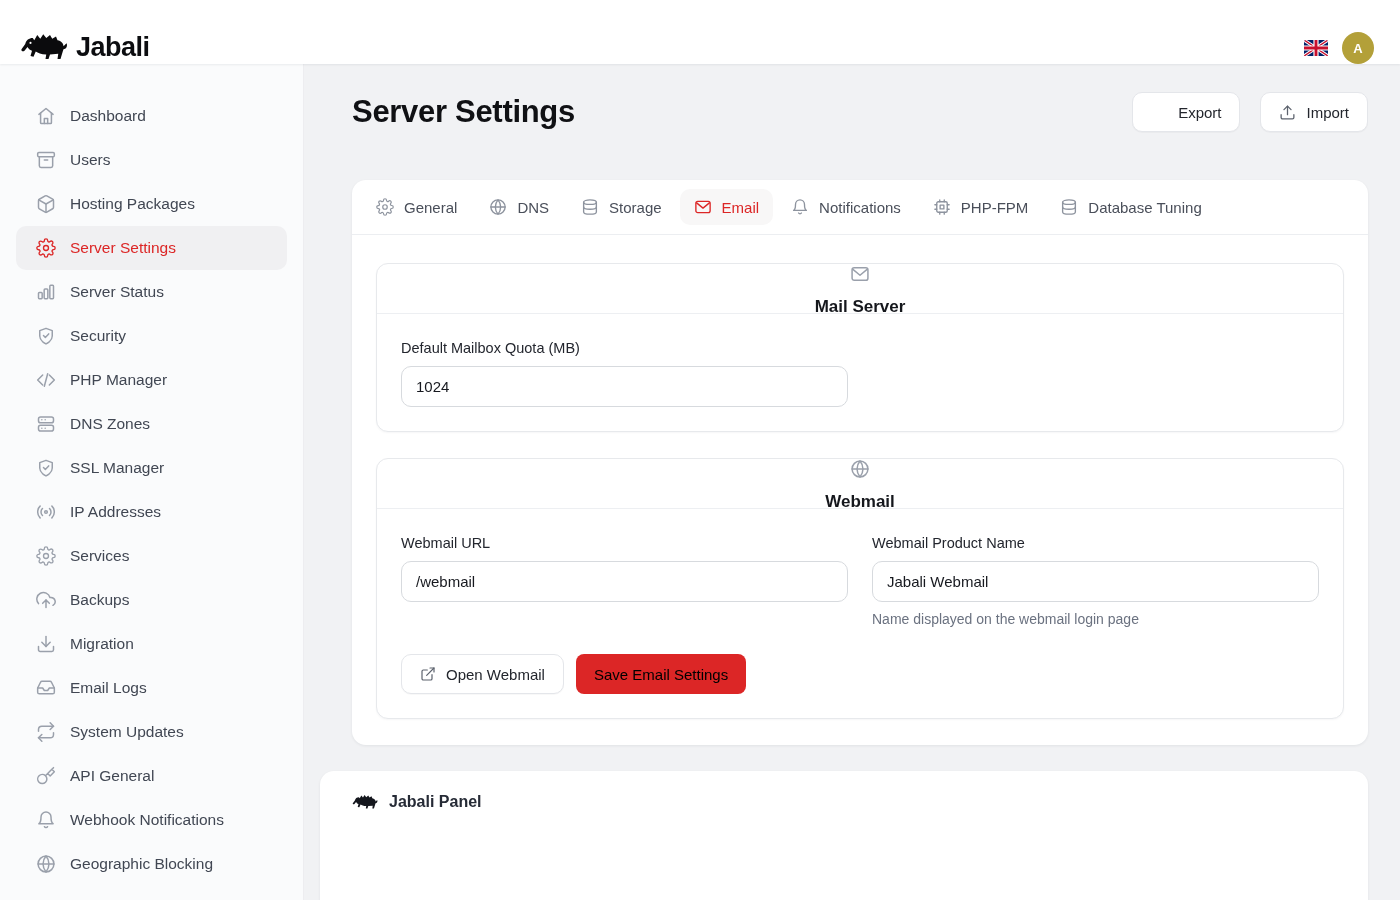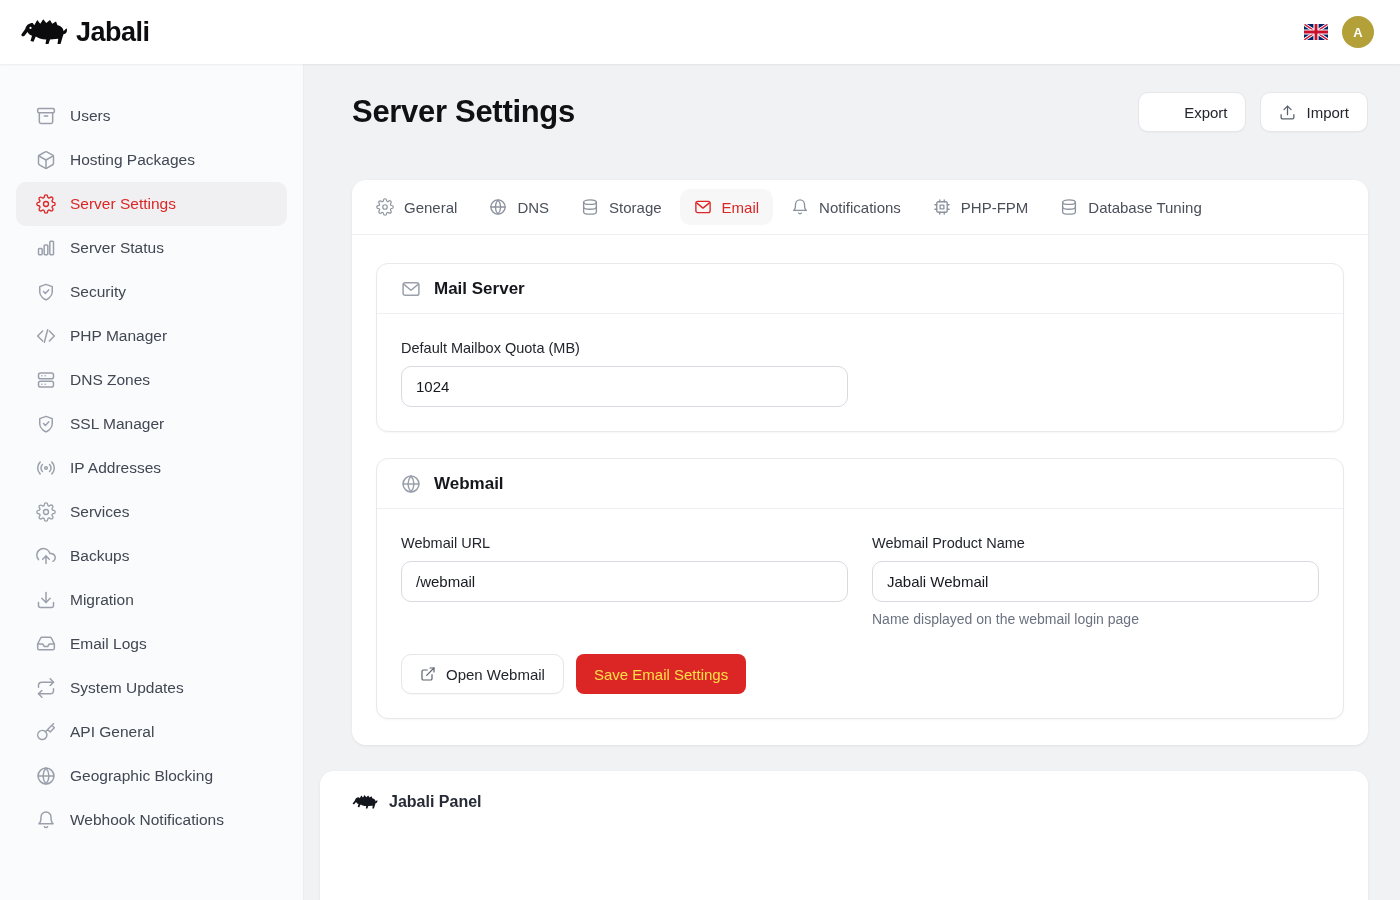--- a/index.html
+++ b/index.html
@@ -3,21 +3,21 @@
 <meta charset="utf-8">
 <style>
   * { margin:0; padding:0; box-sizing:border-box; }
   html,body { width:1400px; height:900px; overflow:hidden; }
   body {
     font-family:"Liberation Sans","DejaVu Sans",sans-serif;
     background:#f1f2f4; color:#1a1d24;
   }
   
   .topbar {
-    height:64px; background:#fff; display:flex; align-items:center;
+    height:64px; background:#fff; display:flex; align-items:flex-end;
     padding:0 26px 0 20px; box-shadow:0 1px 2px rgba(16,24,40,.07);
     position:relative; z-index:5;gap:47px;
   }
   .brand { display:flex; align-items:center; gap:8px; }
   .brand-logo svg { width:48px; height:34px; display:block; }
   .brand-name { font-size:27px; font-weight:800; letter-spacing:-.5px; color:#0c0d10; }
   .topbar-right { margin-left:auto; display:flex; align-items:center; gap:14px; }
   .flag { width:24px; height:17px; border-radius:2px; overflow:hidden; display:block; cursor:pointer; }
   .avatar {
     width:32px; height:32px; border-radius:50%; background:var(--avatar-bg,#b3a039);
@@ -35,56 +35,56 @@
     gap:14px; border-radius:10px; font-size:15.5px; color:#414753; cursor:pointer;
     white-space:nowrap;
   }
   .side-item .ico { color:#9aa0ab; }
   .side-item.active { background:#f0f0f2; color:var(--accent,#dc2626); font-weight:500; }
   .side-item.active .ico { color:var(--accent,#dc2626); }
   
   .content { flex:1; padding:0 32px 0 48px; min-width:0; }
   .page-head { display:flex; align-items:center; justify-content:space-between; margin-top:26px; height:44px; }
   .page-title { font-size:31px; font-weight:800; letter-spacing:-.3px; color:#101114; }
-  .head-actions { display:flex; gap:14px; }
+  .head-actions { display:flex; gap:20px; }
   .btn-white {
     display:inline-flex; align-items:center; gap:10px; height:40px; padding:0 18px;
     background:#fff; border:1px solid #e4e6ea; border-radius:10px; font-size:15px;
     color:#23262d; cursor:pointer; box-shadow:0 1px 1px rgba(0,0,0,.03);
     font-family:inherit;
   }
   .btn-white .ico { color:#5c626d; }
   
   .panel { margin-top:46px; background:#fff; border-radius:14px; box-shadow:0 1px 3px rgba(16,24,40,.07); }
   .tabbar { display:flex; align-items:center; gap:4px; padding:0 10px; height:55px; border-bottom:1px solid #eceef1; }
   .tab {
     display:flex; align-items:center; gap:10px; padding:9px 14px; border-radius:10px;
     font-size:15px; color:#4a4f5a; cursor:pointer; white-space:nowrap;
   }
   .tab .ico { color:#8d939e; }
   .tab.active { color:var(--accent,#dc2626); background:#f8f7f7; }
   .tab.active .ico { color:var(--accent,#dc2626); }
   .panel-body { padding:28px 24px 26px; display:flex; flex-direction:column; gap:26px; }
   
   .card { border:1px solid #e7e9ec; border-radius:12px; background:#fff; box-shadow:0 1px 2px rgba(16,24,40,.04); }
-  .card-head { display:flex; align-items:center; gap:13px; height:50px; padding:0 24px; border-bottom:1px solid #edeff2; }
+  .card-head { display:flex; align-items:center; gap:13px; height:50px; padding:0 24px; border-bottom:1px solid #edeff2;flex-direction:column; }
   .card-head .ico { color:#9aa0ab; }
   .card-title { font-size:17px; font-weight:700; color:#15171c; }
   .card-body { padding:24px; }
   .fields { display:grid; grid-template-columns:1fr 1fr; column-gap:24px; row-gap:22px; align-items:start; }
   .field-label { display:block; font-size:14.5px; color:#23262e; margin-bottom:8px; line-height:20px; }
   .field-input {
     width:100%; height:41px; border:1px solid #d7dade; border-radius:10px; padding:0 14px;
     font-size:15px; color:#17191f; background:#fff; outline:none; font-family:inherit;
   }
   .field-help { margin-top:8px; font-size:14px; color:#6b7280; line-height:18px; }
   .btn-row { margin-top:26px; display:flex; gap:12px; }
   .btn-primary {
     display:inline-flex; align-items:center; height:40px; padding:0 18px; border:none;
-    background:var(--accent,#dc2626); color:#fde047; border-radius:8px; font-size:15px;
+    background:var(--accent,#dc2626); color:#000000; border-radius:8px; font-size:15px;
     cursor:pointer; font-family:inherit;
   }
   
   .footer-card {
     margin:26px 0 0 -32px; height:130px; background:#fff; border-radius:14px 14px 0 0;
     box-shadow:0 1px 3px rgba(16,24,40,.07); padding:22px 32px 0; display:flex;
     justify-content:space-between; align-items:flex-start;
   }
   .footer-brand { display:flex; align-items:center; gap:11px; font-size:16px; font-weight:700; color:#262b36; }
   .footer-brand svg { width:26px; height:18px; display:block; }
@@ -123,20 +123,30 @@
   </div>
 </header>
 
 <div class="layout">
 
   <aside class="sidebar">
     <nav>
         <div class="side-item">
           <span class="ico s20">
             <svg viewBox="0 0 24 24" fill="none" stroke="currentColor" stroke-width="1.8" stroke-linecap="round" stroke-linejoin="round">
+              <path d="M3.5 10 12 3l8.5 7"></path>
+              <path d="M5.5 8.5V20a1 1 0 0 0 1 1h11a1 1 0 0 0 1-1V8.5"></path>
+              <path d="M10 21v-6h4v6"></path>
+            </svg>
+          </span>
+          <span>Dashboard</span>
+        </div>
+        <div class="side-item">
+          <span class="ico s20">
+            <svg viewBox="0 0 24 24" fill="none" stroke="currentColor" stroke-width="1.8" stroke-linecap="round" stroke-linejoin="round">
               <rect x="2" y="3" width="20" height="5" rx="1.5"></rect>
               <path d="M4 8v11a2 2 0 0 0 2 2h12a2 2 0 0 0 2-2V8"></path>
               <path d="M10 12h4"></path>
             </svg>
           </span>
           <span>Users</span>
         </div>
         <div class="side-item">
           <span class="ico s20">
             <svg viewBox="0 0 24 24" fill="none" stroke="currentColor" stroke-width="1.8" stroke-linecap="round" stroke-linejoin="round">
@@ -269,35 +279,35 @@
           <span class="ico s20">
             <svg viewBox="0 0 24 24" fill="none" stroke="currentColor" stroke-width="1.8" stroke-linecap="round" stroke-linejoin="round">
               <path d="M21 2l-2 2m-7.61 7.61a5.5 5.5 0 1 1-7.778 7.778 5.5 5.5 0 0 1 7.777-7.777zm0 0L15.5 7.5m-1.5 1.5l3 3L22 7l-3-3m-3.5 3.5L19 4"></path>
             </svg>
           </span>
           <span>API General</span>
         </div>
         <div class="side-item">
           <span class="ico s20">
             <svg viewBox="0 0 24 24" fill="none" stroke="currentColor" stroke-width="1.8" stroke-linecap="round" stroke-linejoin="round">
+              <path d="M18 8.5A6 6 0 0 0 6 8.5c0 6.5-2.5 8-2.5 8h17s-2.5-1.5-2.5-8"></path>
+              <path d="M13.9 20a2.2 2.2 0 0 1-3.8 0"></path>
+            </svg>
+          </span>
+          <span>Webhook Notifications</span>
+        </div>
+        <div class="side-item">
+          <span class="ico s20">
+            <svg viewBox="0 0 24 24" fill="none" stroke="currentColor" stroke-width="1.8" stroke-linecap="round" stroke-linejoin="round">
               <circle cx="12" cy="12" r="9.5"></circle>
               <path d="M2.5 12h19"></path>
               <path d="M12 2.5a14.5 14.5 0 0 1 0 19 14.5 14.5 0 0 1 0-19z"></path>
             </svg>
           </span>
           <span>Geographic Blocking</span>
-        </div>
-        <div class="side-item">
-          <span class="ico s20">
-            <svg viewBox="0 0 24 24" fill="none" stroke="currentColor" stroke-width="1.8" stroke-linecap="round" stroke-linejoin="round">
-              <path d="M18 8.5A6 6 0 0 0 6 8.5c0 6.5-2.5 8-2.5 8h17s-2.5-1.5-2.5-8"></path>
-              <path d="M13.9 20a2.2 2.2 0 0 1-3.8 0"></path>
-            </svg>
-          </span>
-          <span>Webhook Notifications</span>
         </div>
       </nav>
   </aside>
 
   <main class="content">
     <div class="page-head">
       <h1 class="page-title">Server Settings</h1>
       <div class="head-actions">
         <button class="btn-white">
           <span class="ico s17"></span>

